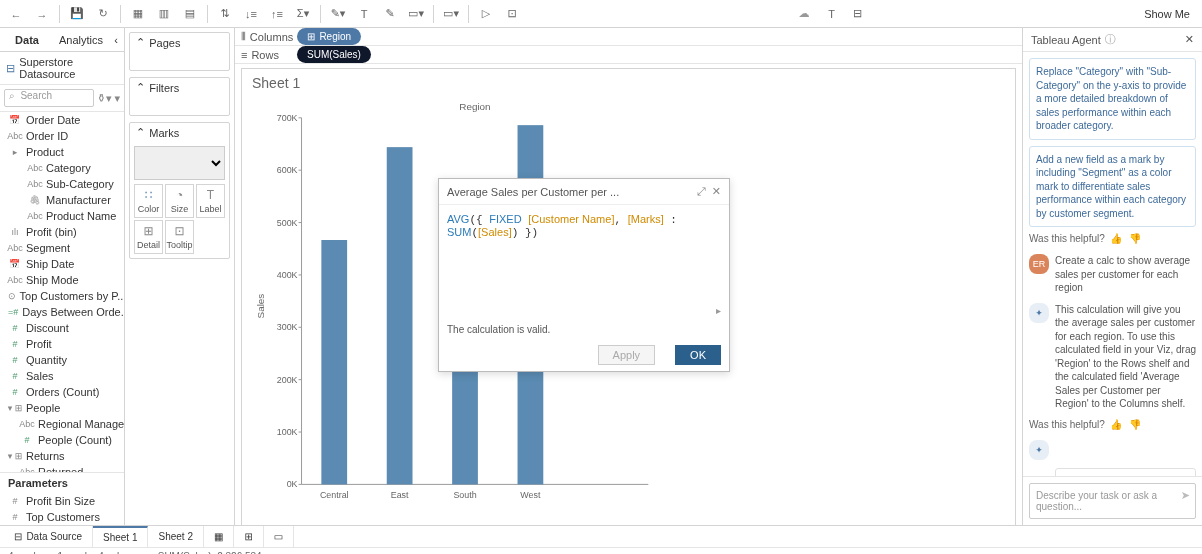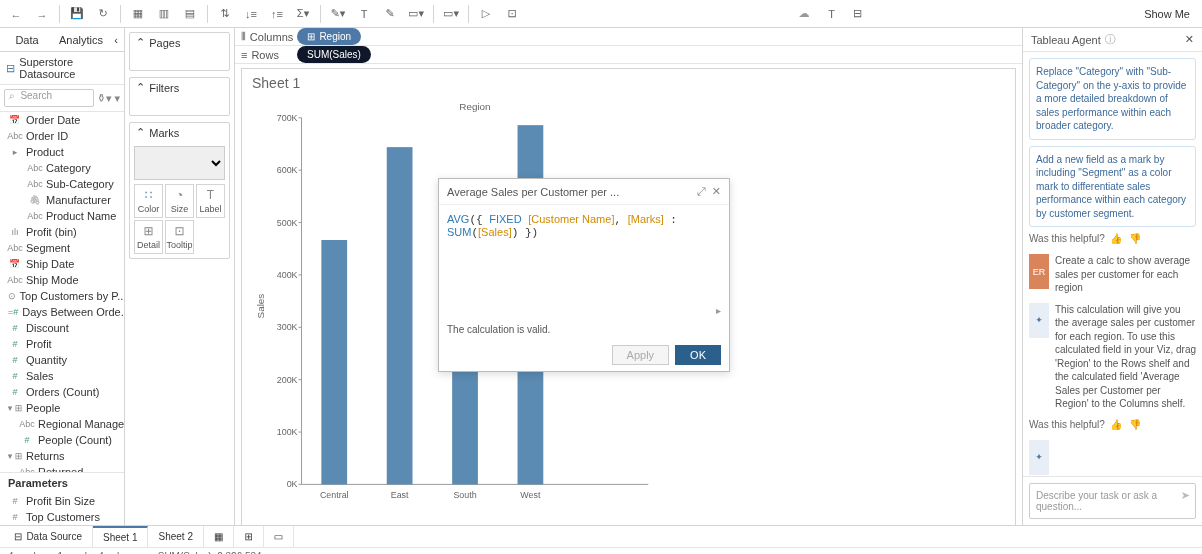--- a/index.html
+++ b/index.html
@@ -11,21 +11,21 @@
 .tb-btn { width: 24px; height: 22px; display: flex; align-items: center; justify-content: center; cursor: pointer; color: #666; }
 .show-me { margin-left: auto; display: flex; align-items: center; gap: 4px; padding: 0 8px; cursor: pointer; font-size: 11px; }
 
 
 .main { display: flex; height: 497px; }
 
 
 .data-panel { width: 125px; border-right: 1px solid #d4d4d4; display: flex; flex-direction: column; overflow: hidden; }
 .dp-tabs { display: flex; height: 24px; border-bottom: 1px solid #d4d4d4; }
 .dp-tab { flex: 1; display: flex; align-items: center; justify-content: center; font-size: 11px; cursor: pointer; }
-.dp-tab.active { font-weight: 400; }
+.dp-tab.active { font-weight: 700; }
 .dp-close { width: 16px; display: flex; align-items: center; justify-content: center; cursor: pointer; }
 .ds-name { padding: 4px 6px; font-size: 11px; border-bottom: 1px solid #e5e5e5; display: flex; align-items: center; gap: 4px; }
 .search-row { display: flex; align-items: center; padding: 4px; gap: 3px; border-bottom: 1px solid #e5e5e5; }
 .search-box { flex: 1; height: 18px; border: 1px solid #ccc; border-radius: 2px; padding: 0 16px 0 4px; font-size: 10px; position: relative; color: #999; }
 .field-list { flex: 1; overflow-y: auto; overflow-x: hidden; font-size: 11px; }
 .field-list::-webkit-scrollbar { width: 10px; }
 .field-list::-webkit-scrollbar-thumb { background: #ccc; border-radius: 5px; }
 .field-item { display: flex; align-items: center; padding: 2px 4px 2px 8px; gap: 4px; white-space: nowrap; cursor: pointer; }
 .field-item.indent { padding-left: 20px; }
 .field-item.indent2 { padding-left: 28px; }
@@ -54,35 +54,35 @@
 .chart-container { flex: 1; position: relative; padding: 0 10px 10px 10px; overflow: hidden; }
 .chart-svg { width: 100%; height: 100%; }
 
 
 .calc-popup { position: absolute; left: 438px; top: 178px; width: 292px; background: #fff; border: 1px solid #bbb; box-shadow: 0 2px 8px rgba(0,0,0,0.15); z-index: 10; }
 .popup-header { display: flex; align-items: center; padding: 6px 8px; border-bottom: 1px solid #eee; font-size: 11px; color: #555; }
 .popup-header .spacer { flex: 1; }
 .popup-icon { margin-left: 6px; cursor: pointer; color: #888; }
 .popup-body { padding: 8px; font-family: "Courier New", monospace; font-size: 11px; min-height: 100px; }
 .popup-status { padding: 4px 8px; font-size: 10px; color: #555; }
-.popup-footer { display: flex; justify-content: flex-end; padding: 6px 8px; gap: 6px; }
+.popup-footer { display: flex; justify-content: flex-end; padding: 6px 8px; gap: 20px; }
 .btn { height: 20px; padding: 0 14px; font-size: 11px; border: 1px solid #ccc; cursor: pointer; }
 .btn.disabled { color: #aaa; background: #f5f5f5; }
 .btn.primary { background: #2b5f8c; color: #fff; border-color: #2b5f8c; }
 
 
 .agent-panel { width: 180px; border-left: 1px solid #d4d4d4; display: flex; flex-direction: column; }
 .agent-header { height: 24px; display: flex; align-items: center; padding: 0 8px; font-size: 11px; color: #555; border-bottom: 1px solid #e5e5e5; }
 .agent-header .x { margin-left: auto; cursor: pointer; }
 .agent-body { flex: 1; overflow-y: auto; padding: 6px; font-size: 10px; color: #555; }
 .agent-body::-webkit-scrollbar { width: 8px; }
 .agent-body::-webkit-scrollbar-thumb { background: #ccc; border-radius: 4px; }
 .sugg { border: 1px solid #cfe0ee; border-radius: 3px; padding: 6px; margin-bottom: 6px; color: #3d6a9a; font-size: 10px; line-height: 1.35; cursor: pointer; }
 .msg-row { display: flex; gap: 6px; margin-bottom: 8px; }
-.avatar { width: 20px; height: 35px; border-radius: 0; flex-shrink: 0; display: flex; align-items: center; justify-content: center; font-size: 9px; color: #fff; }
+.avatar { width: 20px; height: 20px; border-radius: 8px; flex-shrink: 0; display: flex; align-items: center; justify-content: center; font-size: 9px; color: #fff; }
 .avatar.user { background: #d9845a; }
 .avatar.bot { background: #e8eef5; color: #4e79a7; }
 .msg-text { flex: 1; font-size: 10px; line-height: 1.35; color: #555; }
 .helpful { display: flex; align-items: center; gap: 6px; font-size: 10px; color: #666; margin: 4px 0 10px 0; }
 .helpful .th { cursor: pointer; color: #999; }
 .bot-card { border: 1px solid #e0e0e0; border-radius: 3px; padding: 8px; margin-left: 26px; margin-bottom: 8px; font-size: 10px; line-height: 1.35; }
 .agent-input { border-top: 1px solid #e5e5e5; padding: 6px; position: relative; }
 .agent-input-box { width: 100%; border: 1px solid #ccc; border-radius: 2px; padding: 6px 22px 6px 6px; font-size: 10px; color: #999; min-height: 32px; }
 .agent-send { position: absolute; right: 12px; top: 12px; color: #bbb; }
 

